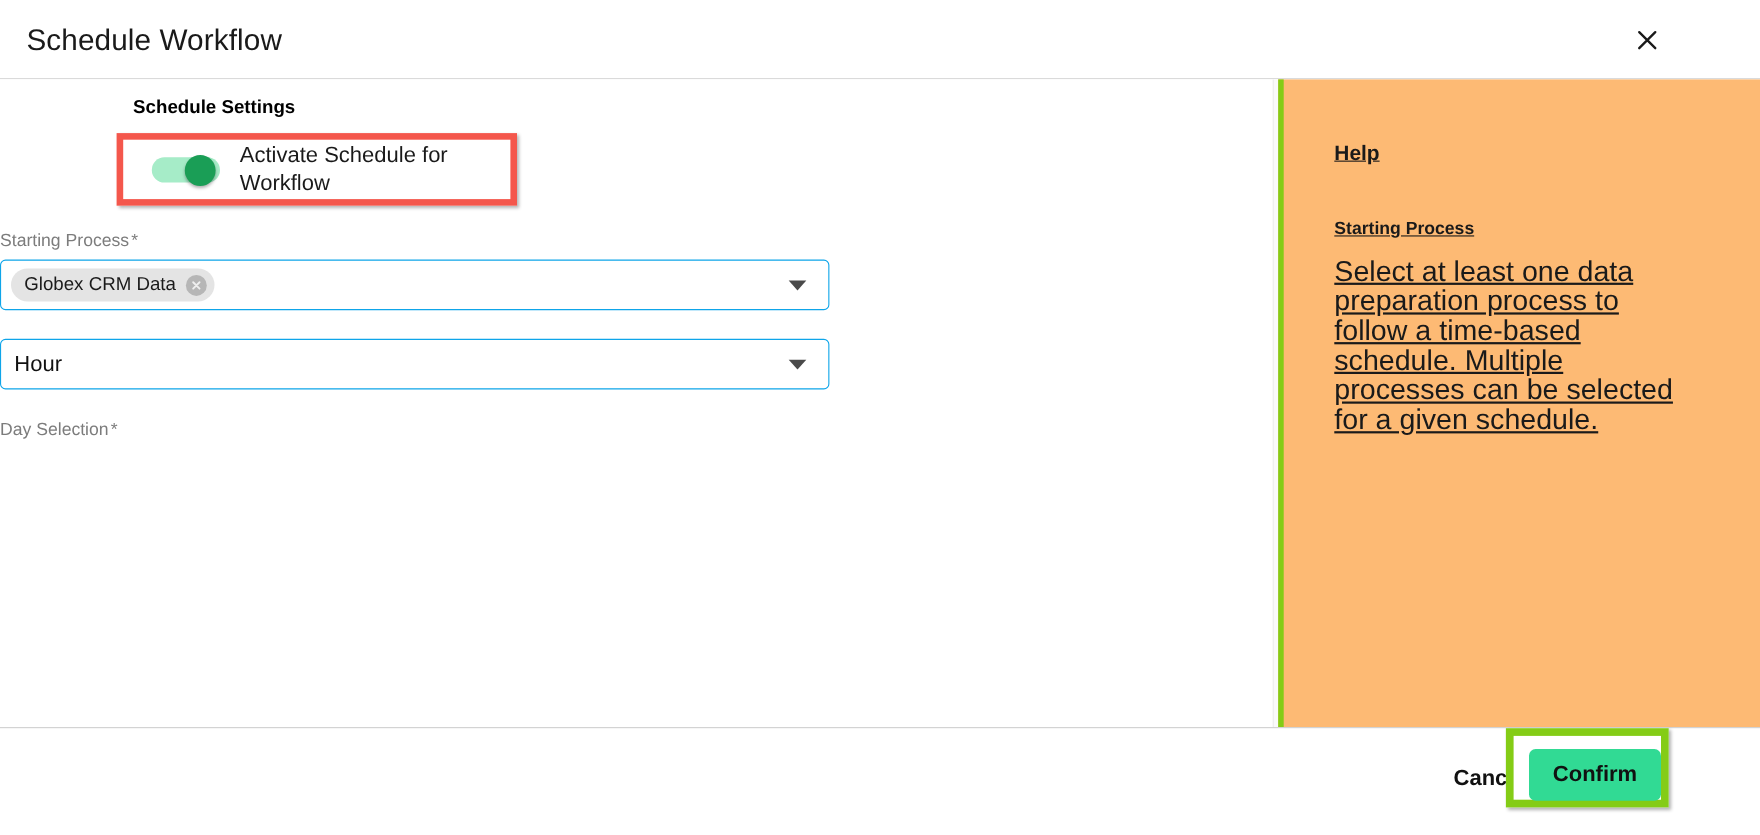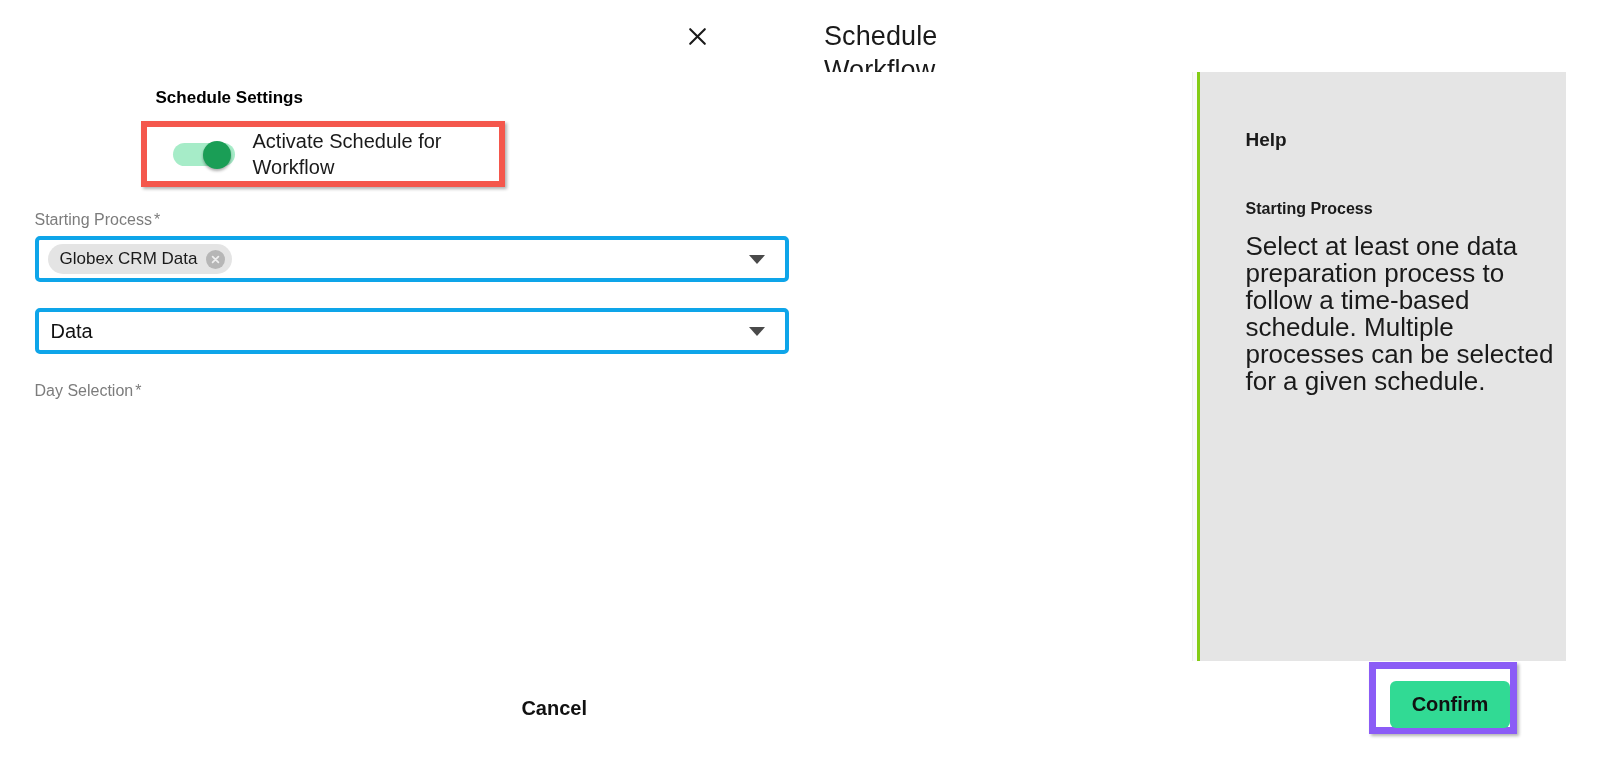--- a/index.html
+++ b/index.html
@@ -16,21 +16,20 @@
     position: relative;
   }
 
   
   .dialog {
     position: absolute;
     inset: 0;
     background: #ffffff;
     display: flex;
     flex-direction: column;
-    align-items: center;
   }
 
   
   .dialog-header {
     position: relative;
     height: 71px;
     flex: 0 0 71px;
     border-bottom: 1px solid #d6d6d6;
     background: #fff;
   }
@@ -160,21 +159,21 @@
   }
   .field-label .req {
     color: #7c7c7c;
     margin-left: 2px;
   }
   .field-control {
     position: relative;
     box-sizing: border-box;
     width: 754px;
     height: 46px;
-    border: 4px solid #0ea5e9;
+    border: 1px solid #0ea5e9;
     border-radius: 5px;
     background: #ffffff;
     display: flex;
     align-items: center;
     cursor: pointer;
   }
   .field-value {
     font-size: 20px;
     color: #111111;
     padding-left: 12px;
@@ -232,24 +231,25 @@
     height: 591px;
     background: #fafafa;
     border-left: 1px solid #ededed;
     box-sizing: border-box;
   }
 
   
   .help-panel {
     position: relative;
     flex: 1 1 auto;
-    border-left: 3px solid #84cc16;
-    background: #e5e5e5;
+    border-left: 5px solid #84cc16;
+    background: #fdba74;
     padding: 56px 0 0 46px;
     box-sizing: border-box;
+    text-decoration: underline;
   }
   .help-title {
     font-size: 19px;
     font-weight: 700;
     color: #1a1a1a;
     line-height: 24px;
   }
   .help-section-title {
     margin-top: 46px;
     font-size: 16px;
@@ -286,21 +286,21 @@
     cursor: pointer;
     font-family: "Liberation Sans", sans-serif;
     line-height: 26px;
   }
   .confirm-highlight {
     position: absolute;
     left: 1369px;
     top: 662px;
     width: 148px;
     height: 72px;
-    border: 7px solid #8b5cf6;
+    border: 7px solid #84cc16;
     box-sizing: border-box;
     background: #ffffff;
     box-shadow: 2px 2px 3px rgba(0,0,0,0.30);
     z-index: 5;
   }
   .confirm-button {
     position: absolute;
     left: 14px;
     top: 12px;
     width: 120px;
@@ -363,21 +363,21 @@
               </span>
             </span>
             <span class="caret"></span>
           </div>
         </div>
 
         <div class="spacer-26"></div>
 
         <div class="field">
           <div class="field-control">
-            <span class="field-value">Data</span>
+            <span class="field-value">Hour</span>
             <span class="caret"></span>
           </div>
         </div>
 
         <div class="spacer-26"></div>
 
         <div class="field">
           <div class="field-label"><span>Day Selection</span><span class="req">*</span></div>
         </div>
 

